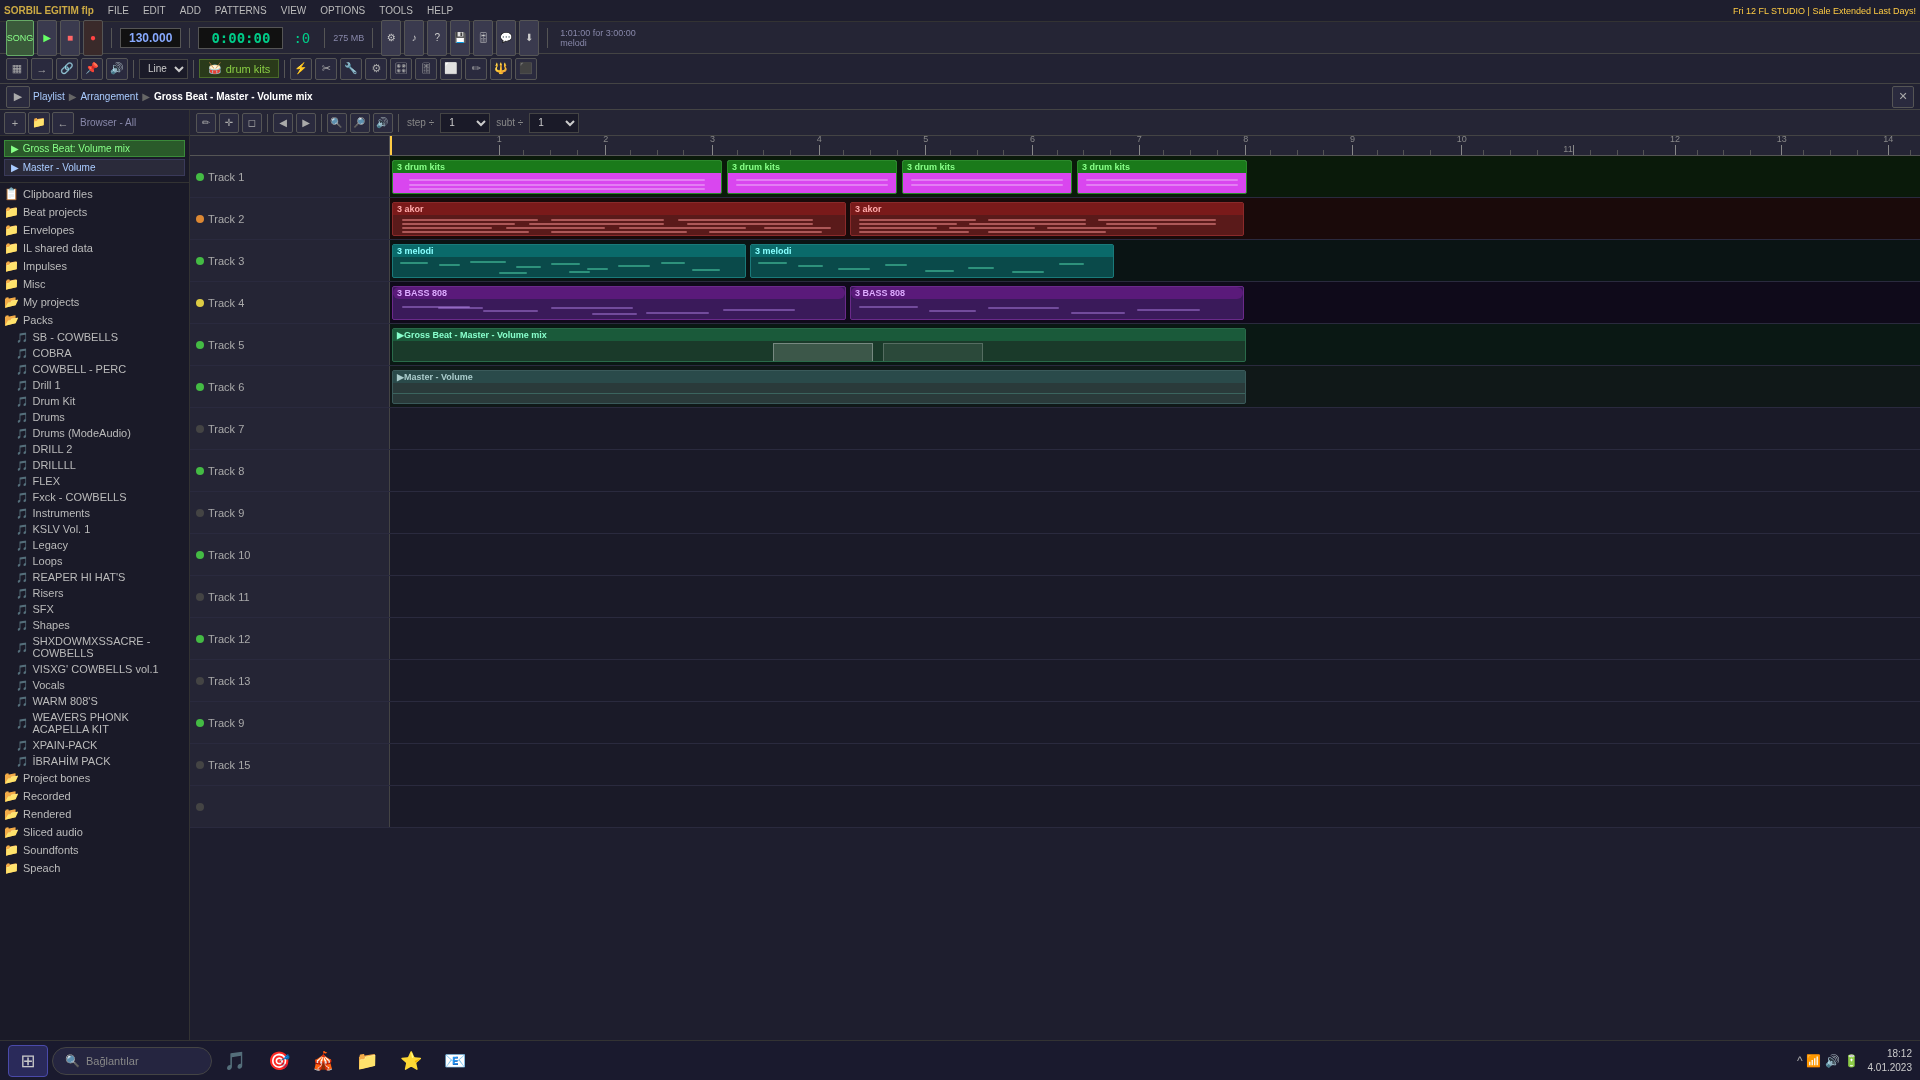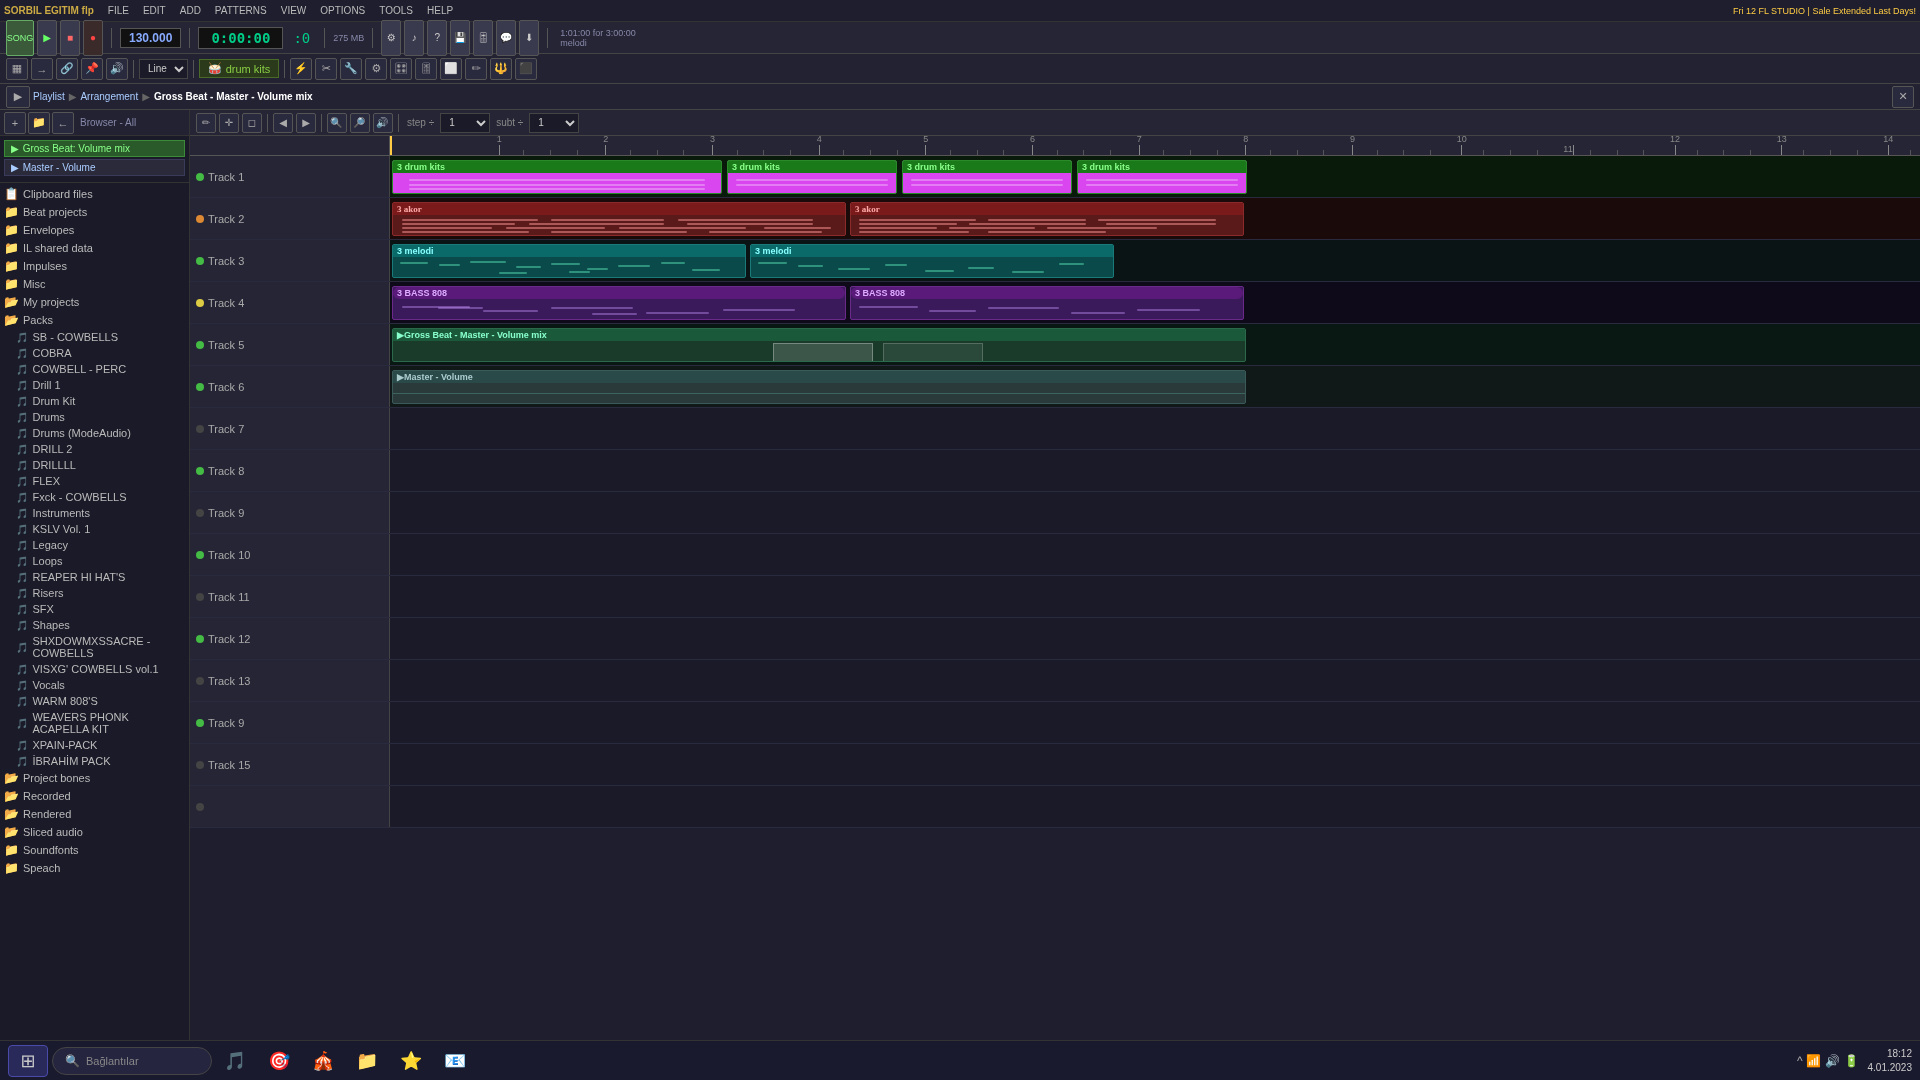--- a/index.html
+++ b/index.html
@@ -966,21 +966,21 @@
               </div>
             </div>
           </div>
         </div>
 
         <div class="track-row">
           <div class="track-header">
             <div class="track-dot orange"></div>
             <span>Track 2</span>
           </div>
-          <div class="track-content" style="position:relative;background:#1a0a0a;font-family:Liberation Serif, serif;">
+          <div class="track-content" style="position:relative;background:#1a0a0a;">
 
             <div class="clip-block clip-red" style="left:2px;width:454px;">
               <div class="clip-label">3 akor</div>
               <div class="clip-pattern">
                 <div class="note-lines red-note-lines">
                   <div class="note-line" style="top:20%;left:2%;width:30%;"></div>
                   <div class="note-line" style="top:20%;left:35%;width:25%;"></div>
                   <div class="note-line" style="top:20%;left:63%;width:30%;"></div>
                   <div class="note-line" style="top:40%;left:2%;width:25%;"></div>
                   <div class="note-line" style="top:40%;left:30%;width:30%;"></div>

